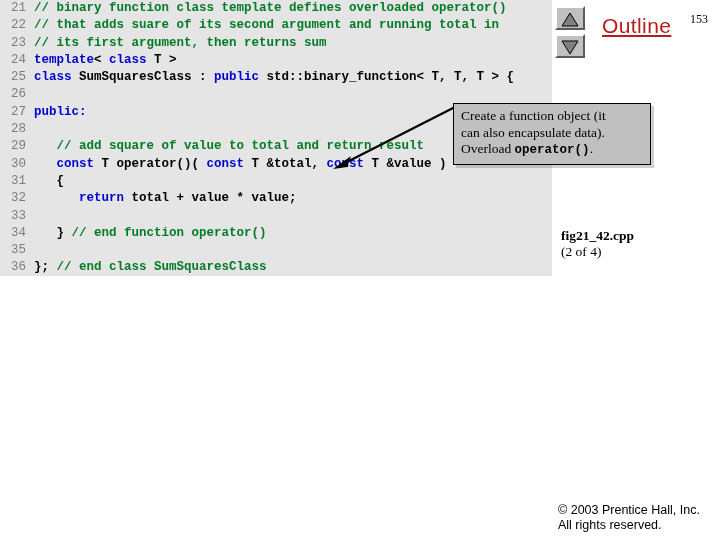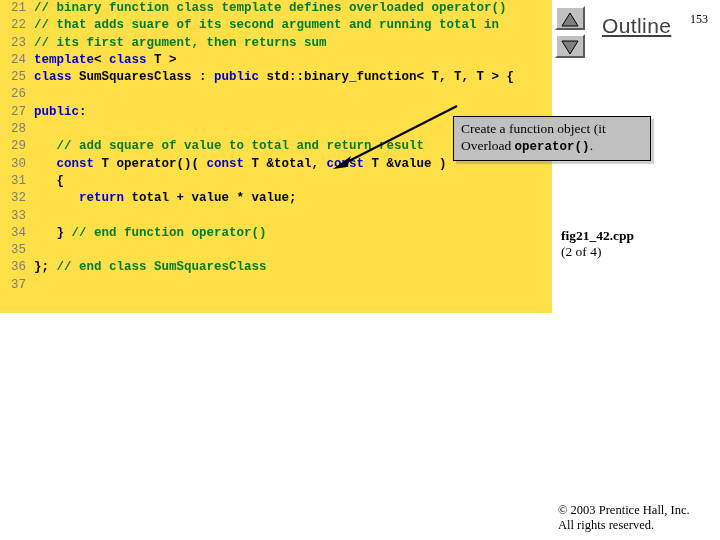--- a/index.html
+++ b/index.html
@@ -14,22 +14,22 @@
     overflow: hidden;
     font-family: "Liberation Serif", serif;
   }
 
   
   #code-panel {
     position: absolute;
     left: 0;
     top: 0;
     width: 552px;
-    height: 313px;
-    background: #fde047;
+    height: 276px;
+    background: #e5e5e5;
     overflow: hidden;
   }
   .code-line {
     position: relative;
     height: 17.3px;
     line-height: 17.3px;
     white-space: pre;
     font-family: "Liberation Mono", "DejaVu Sans Mono", monospace;
     font-size: 12.5px;
     font-weight: bold;
@@ -74,39 +74,39 @@
   }
   .scroll-btn svg { display: block; margin: 3px auto 0 auto; }
 
   
   #outline-title {
     position: absolute;
     left: 602px;
     top: 14px;
     font-family: "Liberation Sans", sans-serif;
     font-size: 21px;
-    color: #404040;
+    color: #b91c1c;
     text-decoration: underline;
     letter-spacing: 0.4px;
   }
   #slide-number {
     position: absolute;
     left: 690px;
     top: 4px;
     font-family: "Liberation Serif", serif;
     font-size: 12px;
     color: #000000;
     margin-top: 8px;
   }
 
   
   #callout {
     position: absolute;
     left: 453px;
-    top: 116px;
+    top: 103px;
     width: 198px;
     background: #c0c0c0;
     border: 1px solid #000000;
     box-shadow: 3px 3px 0 rgba(120,120,120,0.35);
     padding: 4px 6px 5px 7px;
     box-sizing: border-box;
     font-family: "Liberation Serif", serif;
     font-size: 13.5px;
     line-height: 16.5px;
     color: #000000;
@@ -139,21 +139,21 @@
     font-weight: bold;
     color: #000000;
   }
   #file-caption .sub { font-weight: normal; }
 
   
   #footer {
     position: absolute;
     left: 558px;
     top: 503px;
-    font-family: Liberation Serif, serif;
+    font-family: Liberation Sans, sans-serif;
     font-size: 12.5px;
     line-height: 15px;
     color: #000000;
   }
 </style>
 </head>
 <body>
 
 <div id="code-panel">
     <div class="code-line"><span class="ln">21</span><span class="code-text"><span class="cmt">// binary function class template defines overloaded operator()</span></span></div>
@@ -195,20 +195,21 @@
 <div id="outline-title">Outline</div>
 <div id="slide-number">153</div>
 
 <svg id="callout-arrow" viewBox="0 0 140 75">
   <line x1="132" y1="8" x2="18" y2="66" stroke="#000000" stroke-width="2.2"></line>
   <polygon points="8,71 26,58 22,69" fill="#000000"></polygon>
 </svg>
 
 <div id="callout">
   <div>Create a function object (it</div>
+  <div>can also encapsulate data).</div>
   <div><span>Overload </span><span class="mono">operator()</span><span>.</span></div>
 </div>
 
 <div id="file-caption">
   <div>fig21_42.cpp</div>
   <div class="sub">(2 of 4)</div>
 </div>
 
 <div id="footer">
   <div>© 2003 Prentice Hall, Inc.</div>

